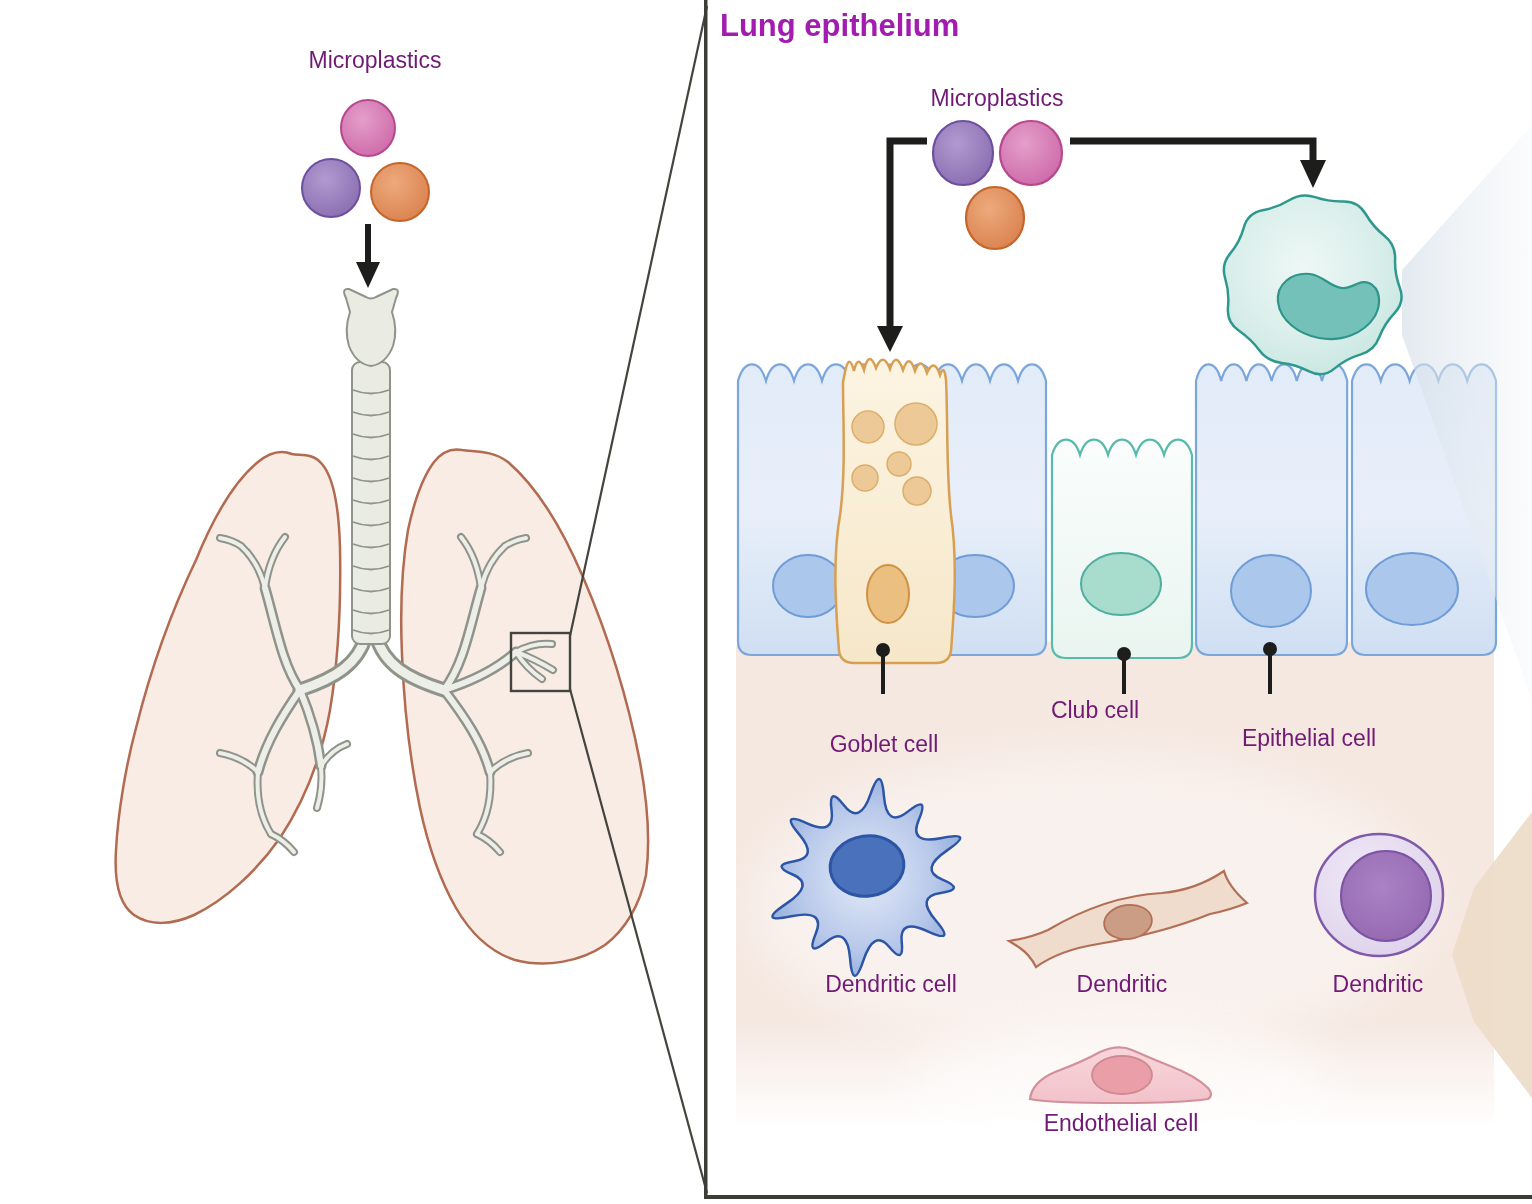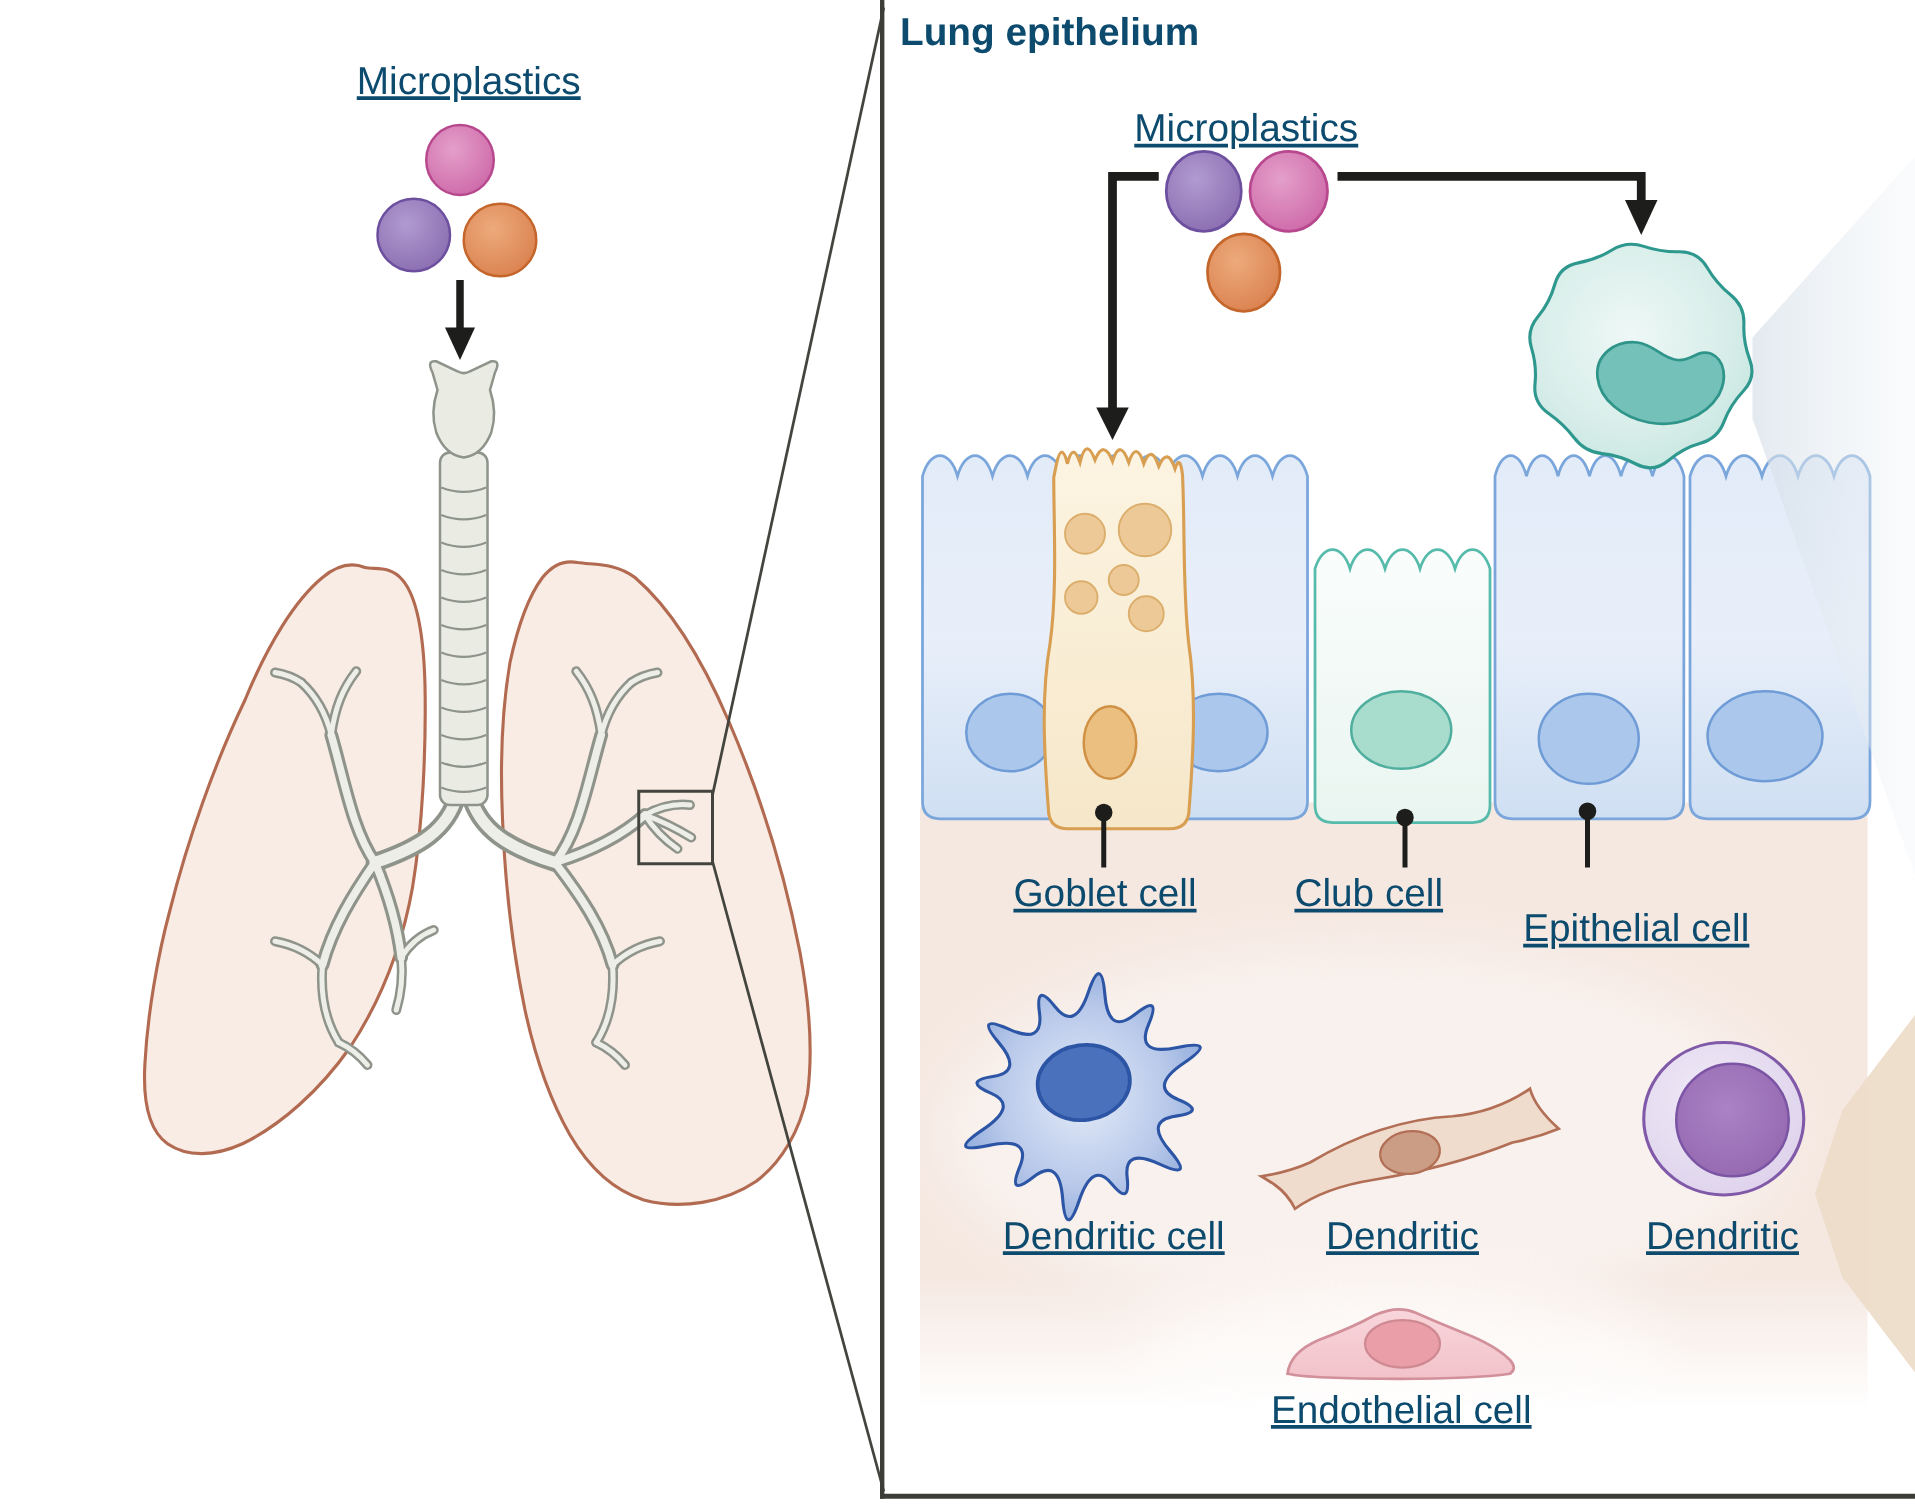--- a/index.html
+++ b/index.html
@@ -1,21 +1,21 @@
 <!DOCTYPE html>
 <html><head>
 <meta charset="utf-8">
 <style>
   html,body{margin:0;padding:0;background:#ffffff;}
   .canvas{position:relative;width:1532px;height:1204px;background:#ffffff;overflow:hidden;
           font-family:"Liberation Sans",sans-serif;}
   .canvas svg{position:absolute;left:0;top:0;}
-  .lbl{position:absolute;font-size:31px;line-height:1.1;color:#0c4a6e;
-       transform:translateX(-50%);white-space:nowrap;z-index:2;text-decoration:underline;}
-  .title{position:absolute;font-size:31px;font-weight:bold;color:#0c4a6e;
+  .lbl{position:absolute;font-size:23px;line-height:1.1;color:#701a75;
+       transform:translateX(-50%);white-space:nowrap;z-index:2;}
+  .title{position:absolute;font-size:31px;font-weight:bold;color:#a21caf;
          white-space:nowrap;z-index:2;}
 </style>
 </head>
 <body>
 
 <div class="canvas">
 
 <svg width="1532" height="1204" viewBox="0 0 1532 1204">
   <defs>
     <linearGradient id="gBlue" x1="0" y1="0" x2="0" y2="1">
@@ -274,21 +274,21 @@
     <g fill="#3d3d38">
       <rect x="704" y="0" width="3.5" height="1199"></rect>
       <rect x="704" y="1195" width="828" height="4"></rect>
     </g>
   </g>
 </svg>
 
 <div class="lbl" style="left:375px;top:48px;">Microplastics</div>
 <div class="title" style="left:720px;top:8px;">Lung epithelium</div>
 <div class="lbl" style="left:997px;top:86px;">Microplastics</div>
-<div class="lbl" style="left:884px;top:698px;text-align:center;">Goblet cell</div>
+<div class="lbl" style="left:884px;top:732px;text-align:center;">Goblet cell</div>
 <div class="lbl" style="left:1095px;top:698px;">Club cell</div>
 <div class="lbl" style="left:1309px;top:698px;margin-top:28px;">Epithelial cell</div>
 <div class="lbl" style="left:867px;top:972px;margin-left:24px;">Dendritic cell</div>
 <div class="lbl" style="left:1122px;top:972px;">Dendritic</div>
 <div class="lbl" style="left:1378px;top:972px;">Dendritic</div>
 <div class="lbl" style="left:1121px;top:1111px;text-align:center;">Endothelial cell</div>
 
 </div>
 
 </body></html>

